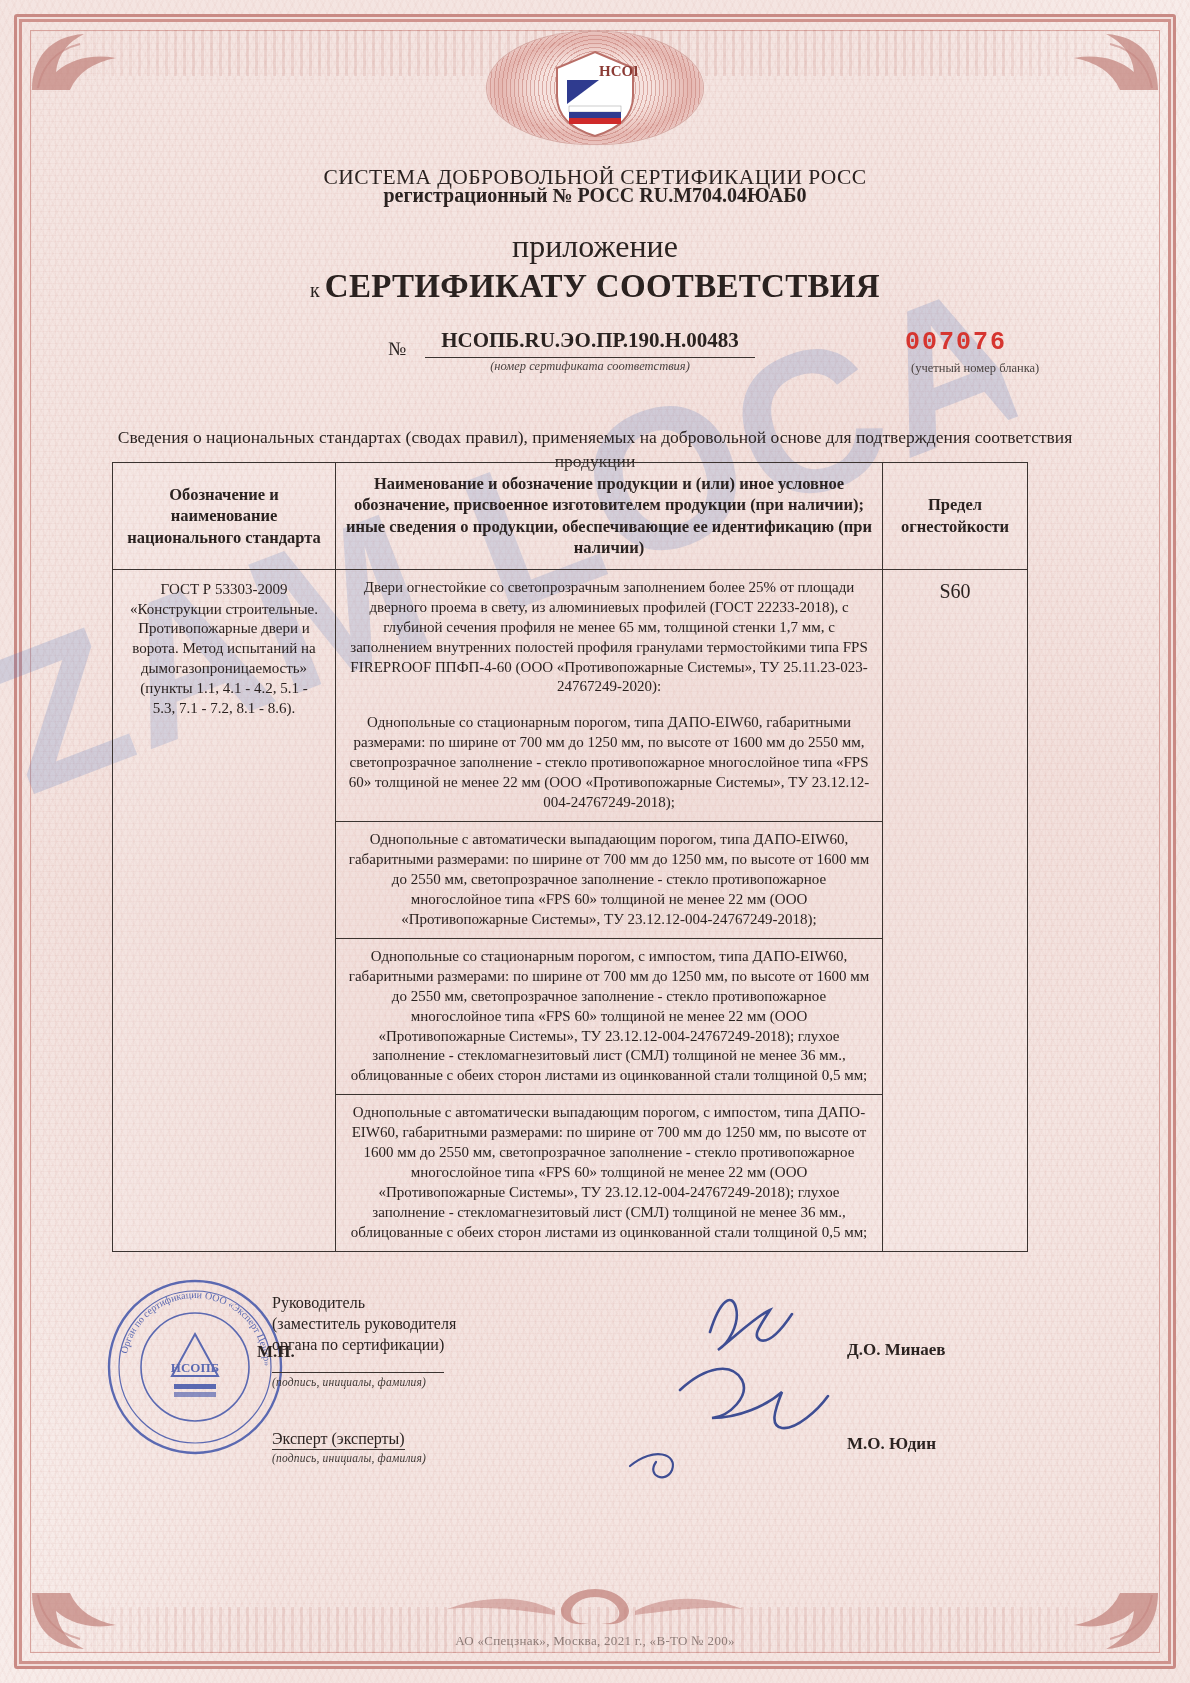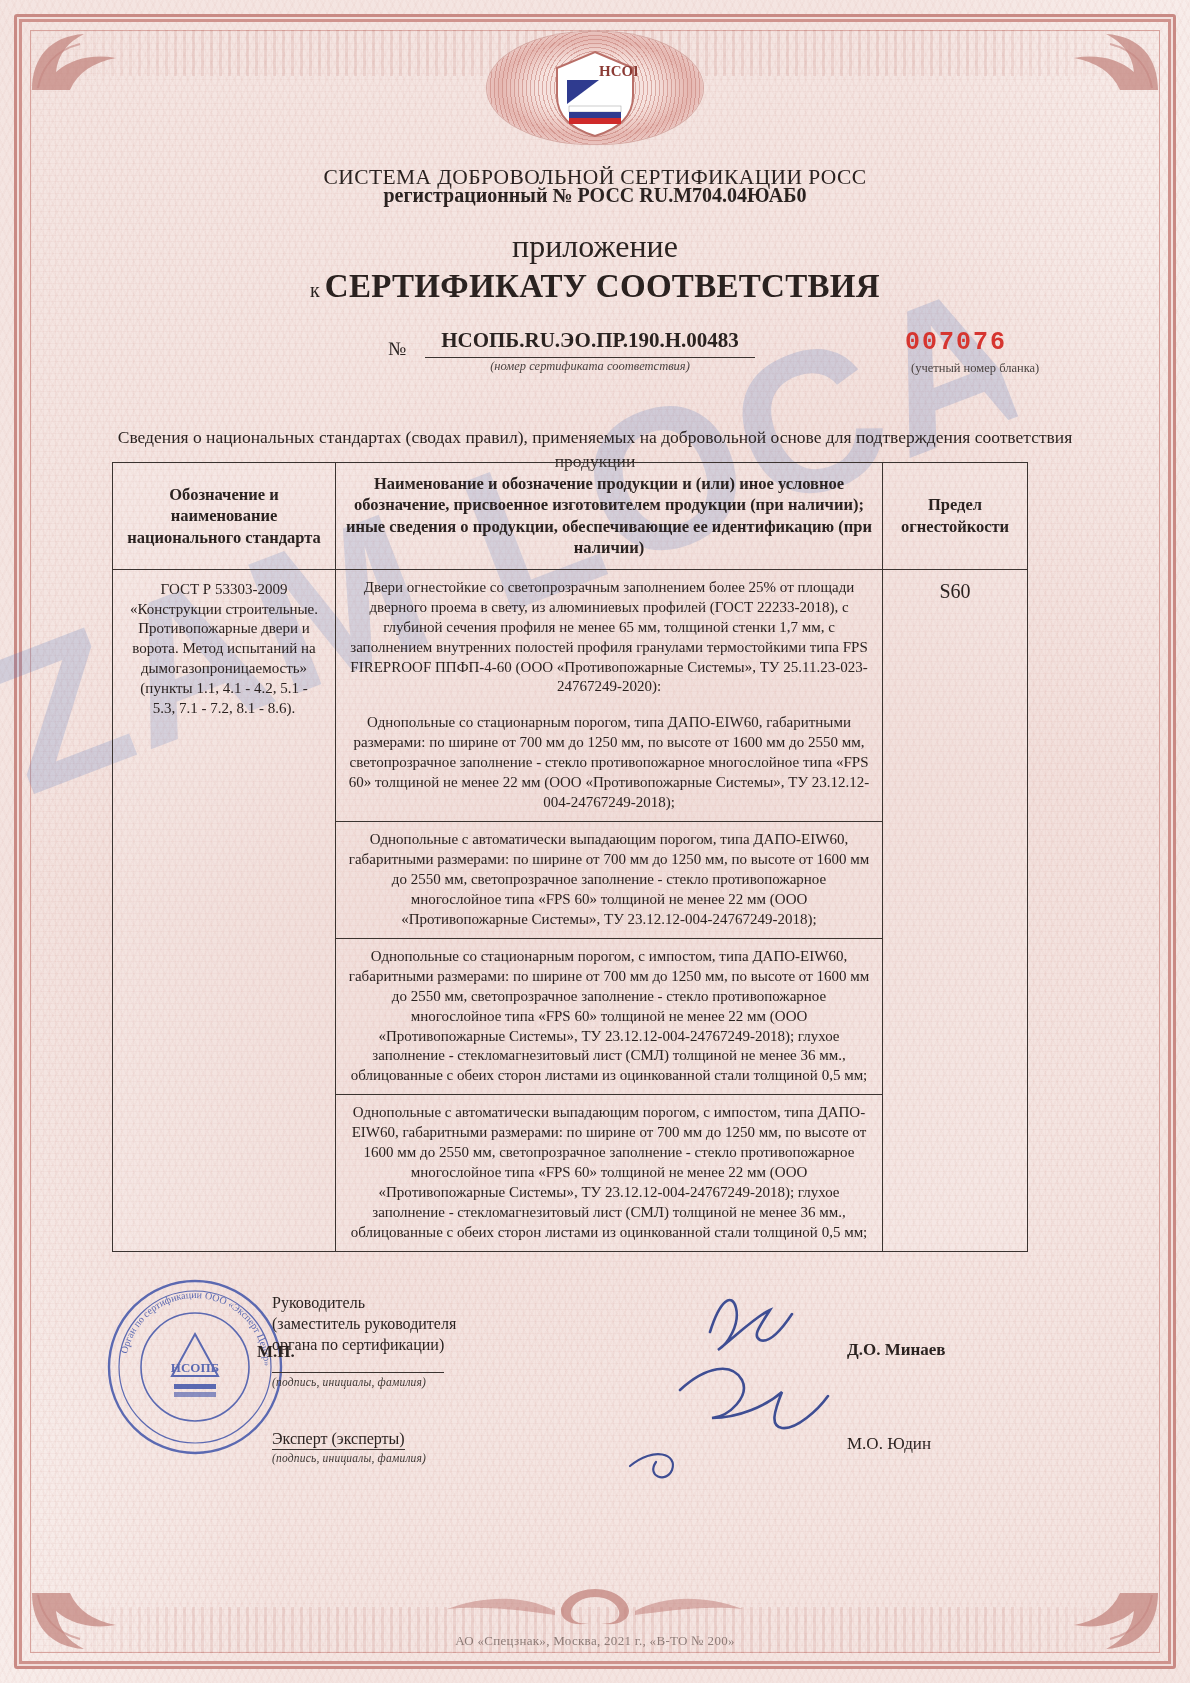--- a/index.html
+++ b/index.html
@@ -174,21 +174,21 @@
   }
   .sig .role{
     position:absolute;left:160px;top:10px;width:330px;line-height:1.32;
   }
   .sig .hint{
     font-size:11.5px;font-style:italic;letter-spacing:.2px;color:#3c3532;
     margin-top:2px;
   }
   .sig .name1{position:absolute;left:735px;top:58px;font-weight:bold;font-size:17px;}
   .sig .expert{position:absolute;left:160px;top:148px;width:330px;}
-  .sig .name2{position:absolute;left:735px;top:152px;font-weight:normal;font-size:17px;}
+  .sig .name2{position:absolute;left:735px;top:152px;font-weight:bold;font-size:17px;}
   .mp{position:absolute;left:145px;top:60px;font-weight:bold;font-size:17px;}
 
   
   .stamp{
     position:absolute;left:100px;top:1272px;width:190px;height:190px;
     color:#3a4fa8;opacity:.82;
   }
   
   .handsig{
     position:absolute;left:560px;top:1270px;width:420px;height:230px;

